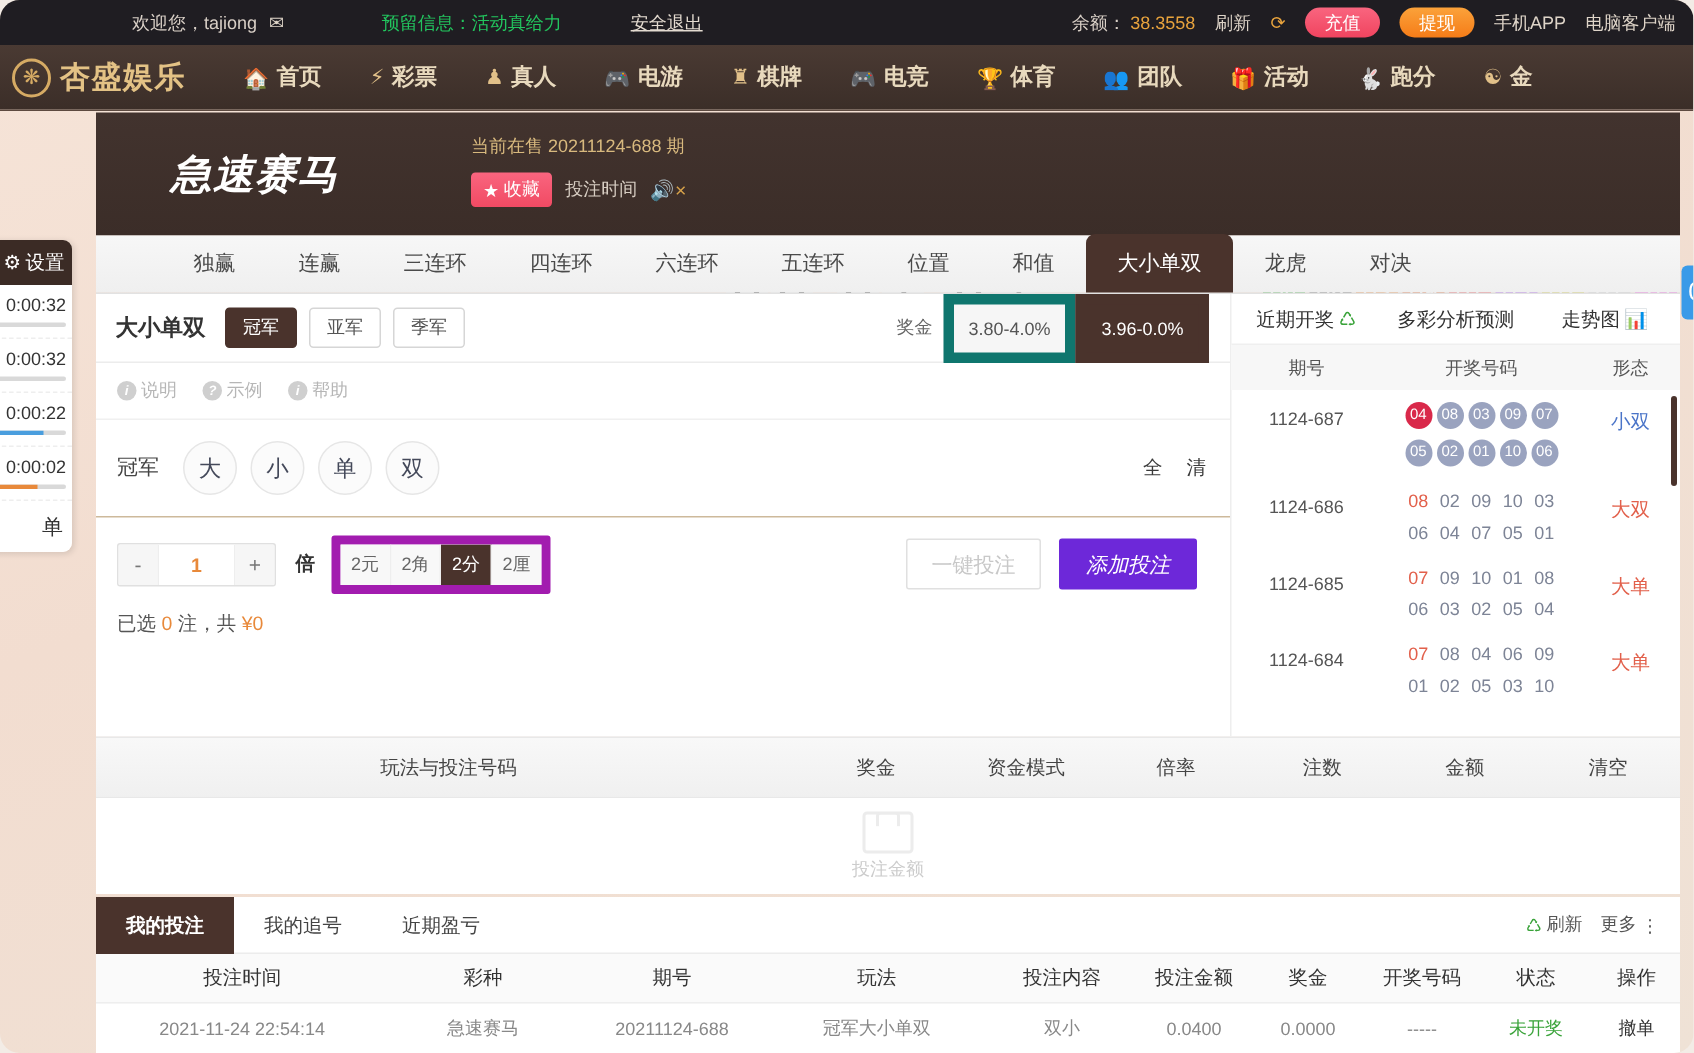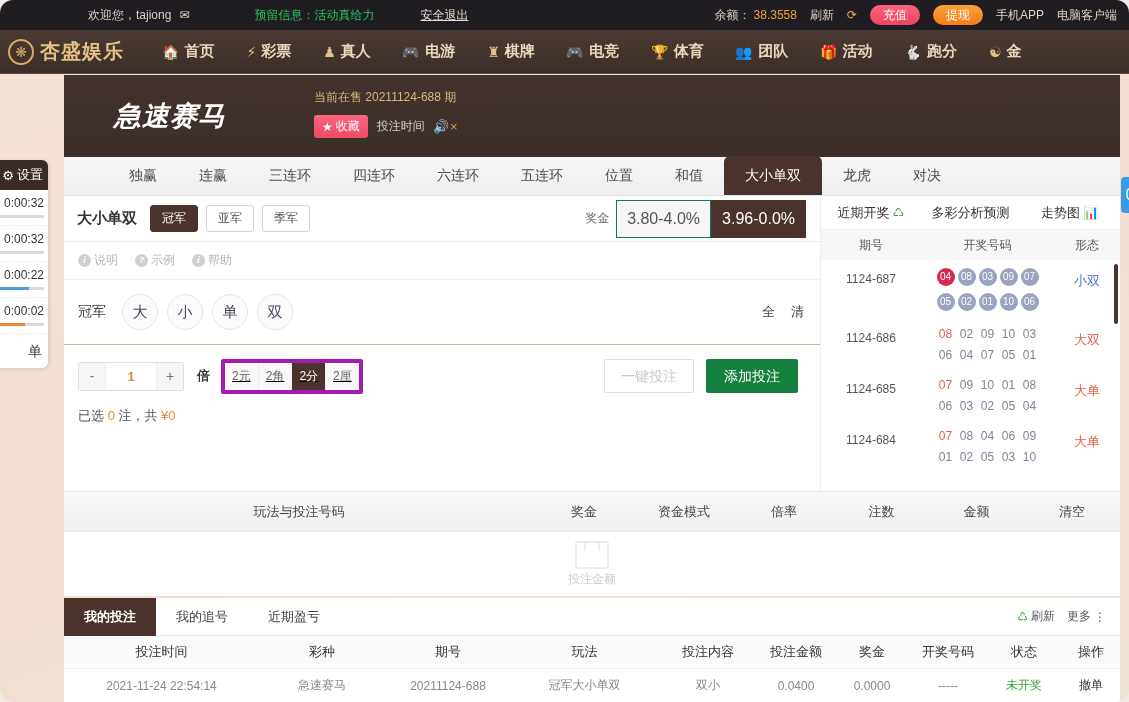--- a/index.html
+++ b/index.html
@@ -156,22 +156,22 @@
   .bp-title { font-size: 15px; font-weight: bold; color: #333; margin-right: 13px; }
   .rankbtn {
     border: 1px solid #d6d6d6; border-radius: 3px;
     padding: 4px 11px; font-size: 12px; color: #555; margin-right: 8px; cursor: pointer;
     background: #fff;
   }
   .rankbtn.active { background: #4a332c; color: #fff; border-color: #4a332c; }
   .prize-wrap { margin-left: auto; display: flex; align-items: center; margin-right: 14px; }
   .prize-lbl { font-size: 12px; color: #666; margin-right: 7px; }
   .prize-cell {
-    padding: 9px 10px; font-size: 16px; color: #555;
-    background: #f6f6f6; border: 1px solid #0f766e;
+    padding: 9px 10px; font-size: 12px; color: #555;
+    background: #f6f6f6; border: 7px solid #0f766e;
   }
   .prize-cell.active { background: #4a332c; color: #fff; border-color: #4a332c; }
 
   .bp-help {
     height: 38px; display: flex; align-items: center; gap: 17px; padding-left: 14px;
     font-size: 12px; color: #b6b6b6; border-bottom: 1px solid #f0f0f0;
   }
   .bp-help span.it { display: flex; align-items: center; gap: 3px; cursor: pointer; }
   .circ-i {
     width: 13px; height: 13px; border-radius: 50%; background: #cfcfcf; color: #fff;
@@ -200,36 +200,36 @@
   .stepper .sbtn {
     width: 26px; height: 27px; line-height: 27px; text-align: center;
     background: #f6f6f6; color: #777; font-size: 14px; cursor: pointer;
   }
   .stepper .sval {
     width: 52px; height: 27px; line-height: 27px; text-align: center;
     background: #fff; color: #e8893a; font-size: 13px; font-weight: bold;
     border-left: 1px solid #eee; border-right: 1px solid #eee;
   }
   .unit-lbl { font-size: 13px; color: #333; margin: 0 11px 0 13px; font-weight: bold; }
-  .moneygrp { display: flex; border: 4px solid #a21caf; border-radius: 2px; overflow: hidden; text-decoration: underline; }
+  .moneygrp { display: flex; border: 6px solid #a21caf; border-radius: 2px; overflow: hidden; }
   .moneygrp div {
     padding: 5px 7px; font-size: 12px; color: #666; background: #f8f8f8;
     border-right: 1px solid #eee; cursor: pointer;
   }
   .moneygrp div:last-child { border-right: none; }
   .moneygrp div.active { background: #4a332c; color: #fff; }
   .actionbtns { margin-left: auto; display: flex; gap: 12px; margin-right: 22px; }
   .btn-onekey {
     width: 90px; height: 34px; line-height: 32px; text-align: center;
     border: 1px solid #e0e0e0; background: #fff; color: #c8c8c8; font-size: 14px;
     border-radius: 2px; cursor: pointer;
   }
   .btn-add {
     width: 92px; height: 34px; line-height: 34px; text-align: center;
-    background: #15803d; color: #fff; font-size: 14px; border-radius: 2px; cursor: pointer;
+    background: #6d28d9; color: #fff; font-size: 14px; border-radius: 2px; cursor: pointer; font-style: italic;
   }
   .bp-selected {
     padding-left: 14px; font-size: 13px; color: #555;
   }
   .bp-selected .num { color: #e8893a; }
 
   
   .rightpanel {
     position: absolute; top: 196px; left: 820px; width: 300px; height: 295px;
     background: #fff; border-left: 1px solid #eee;

